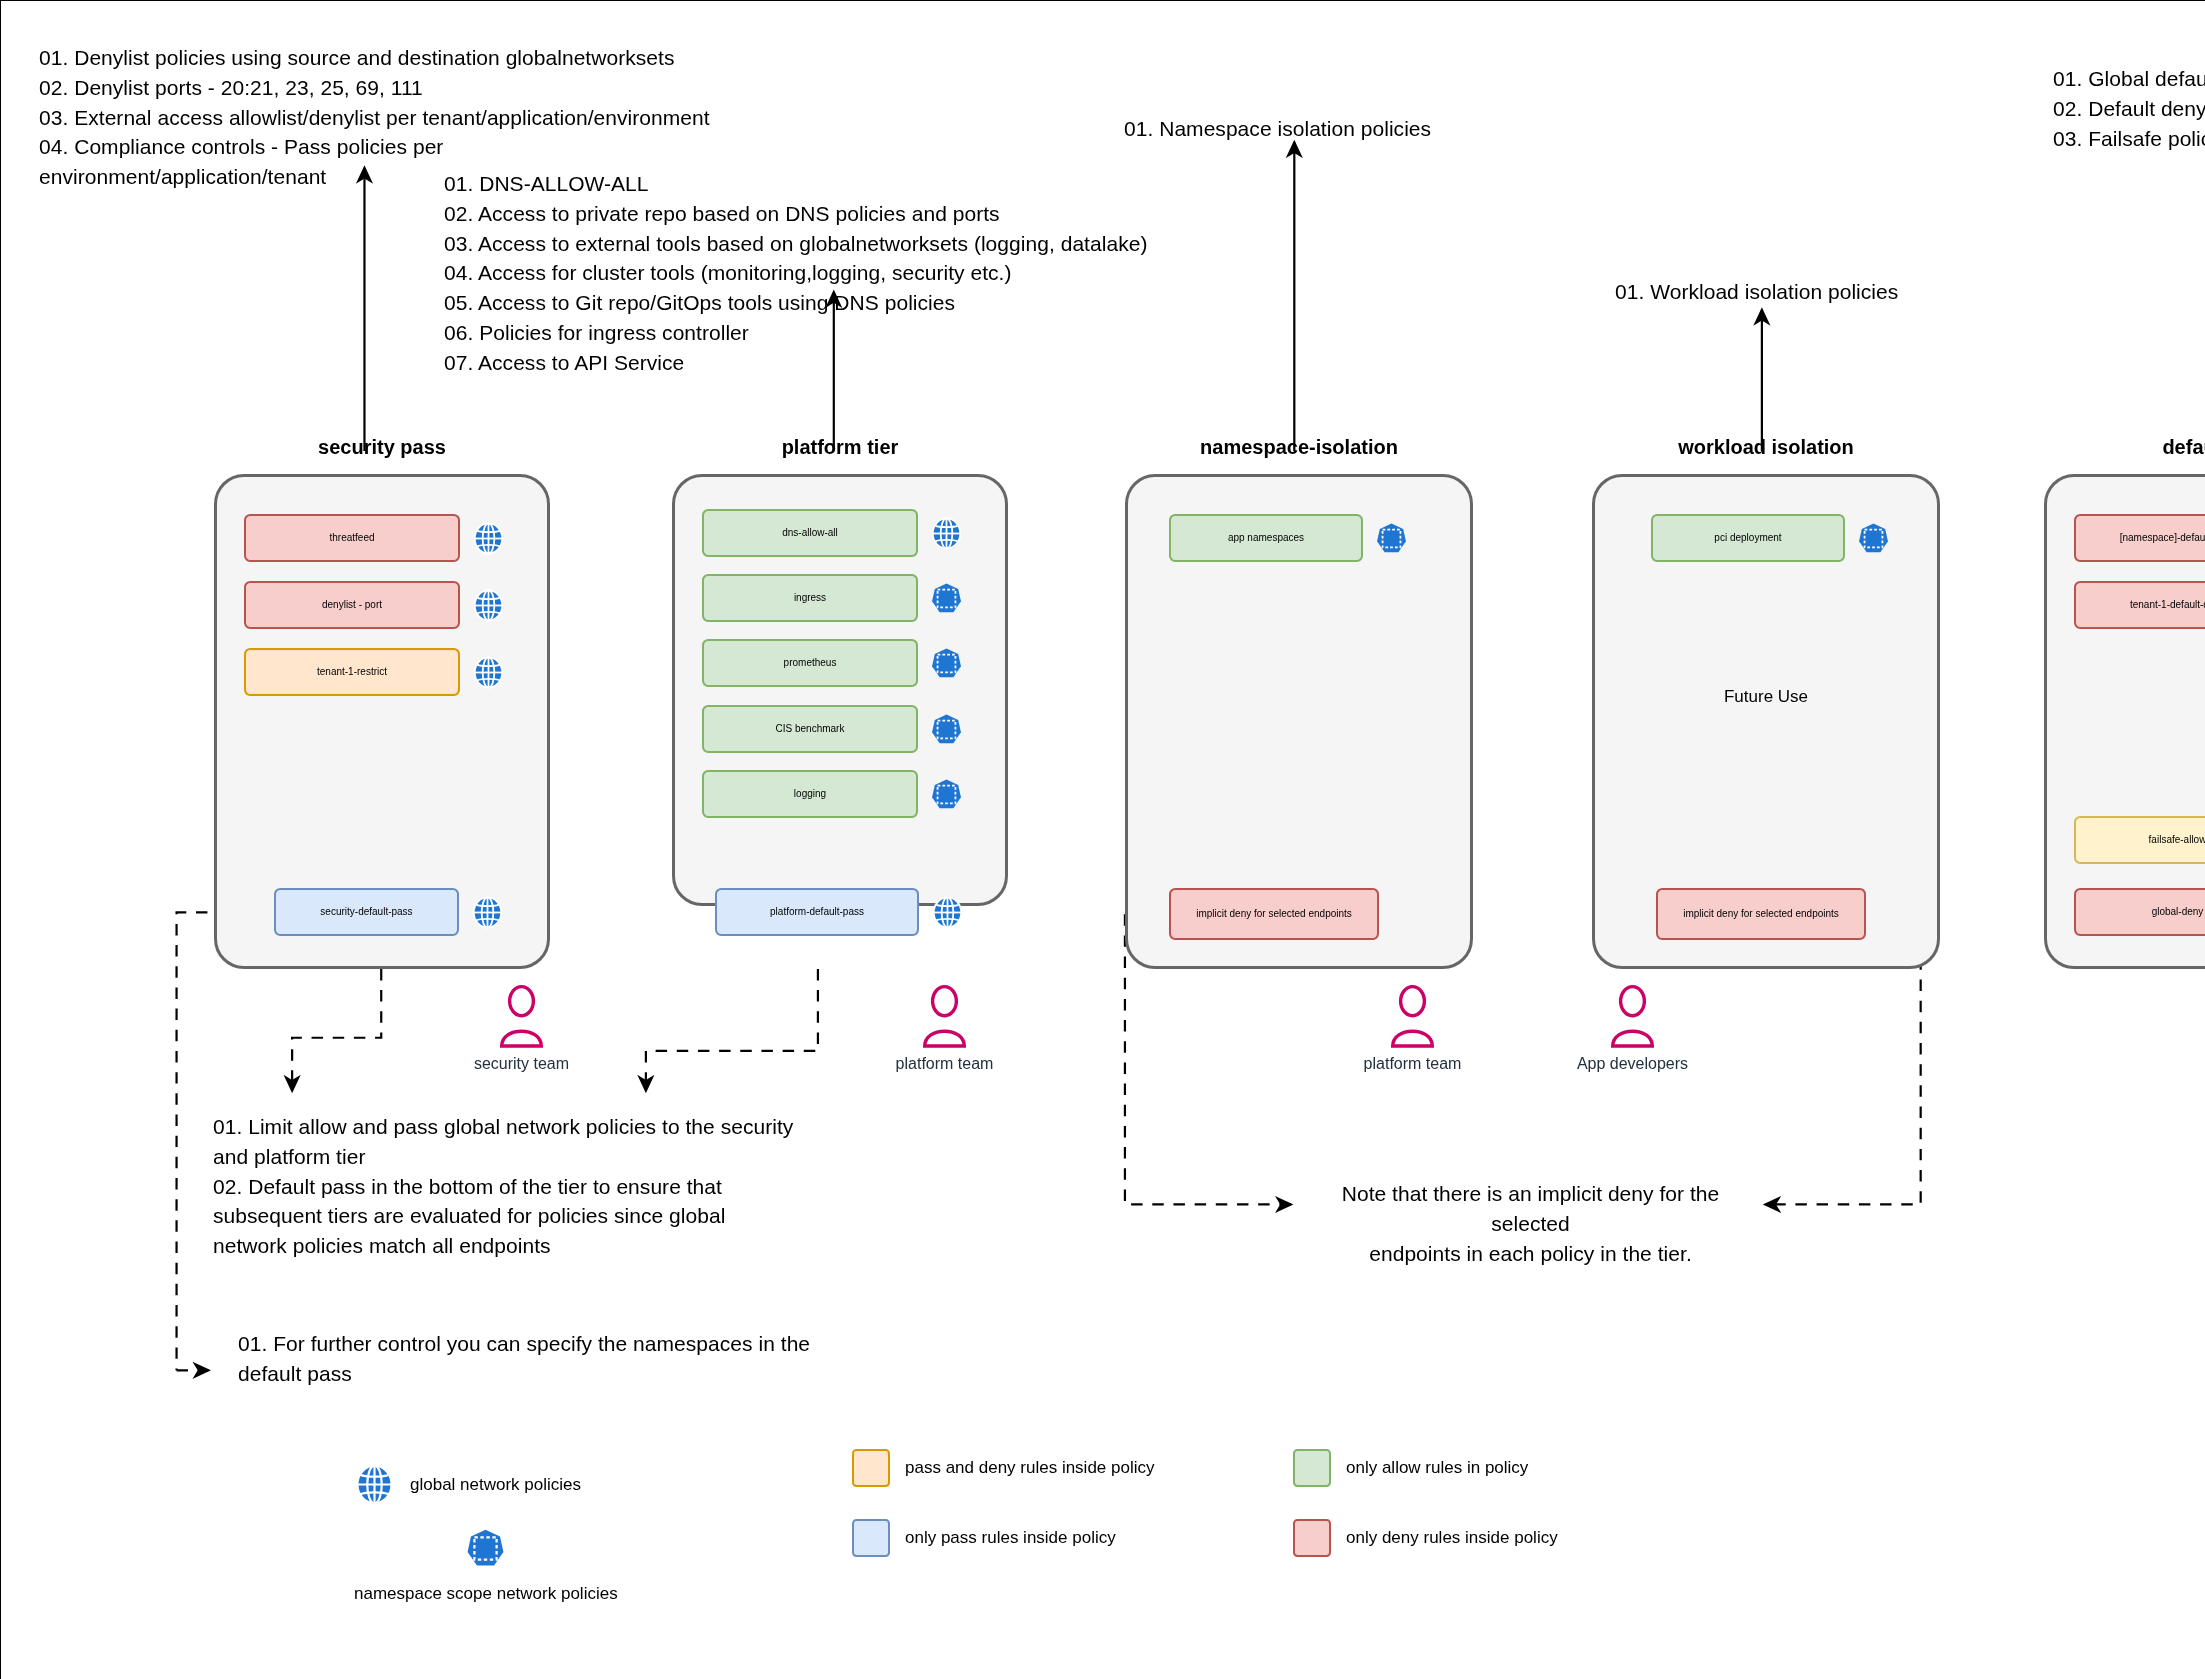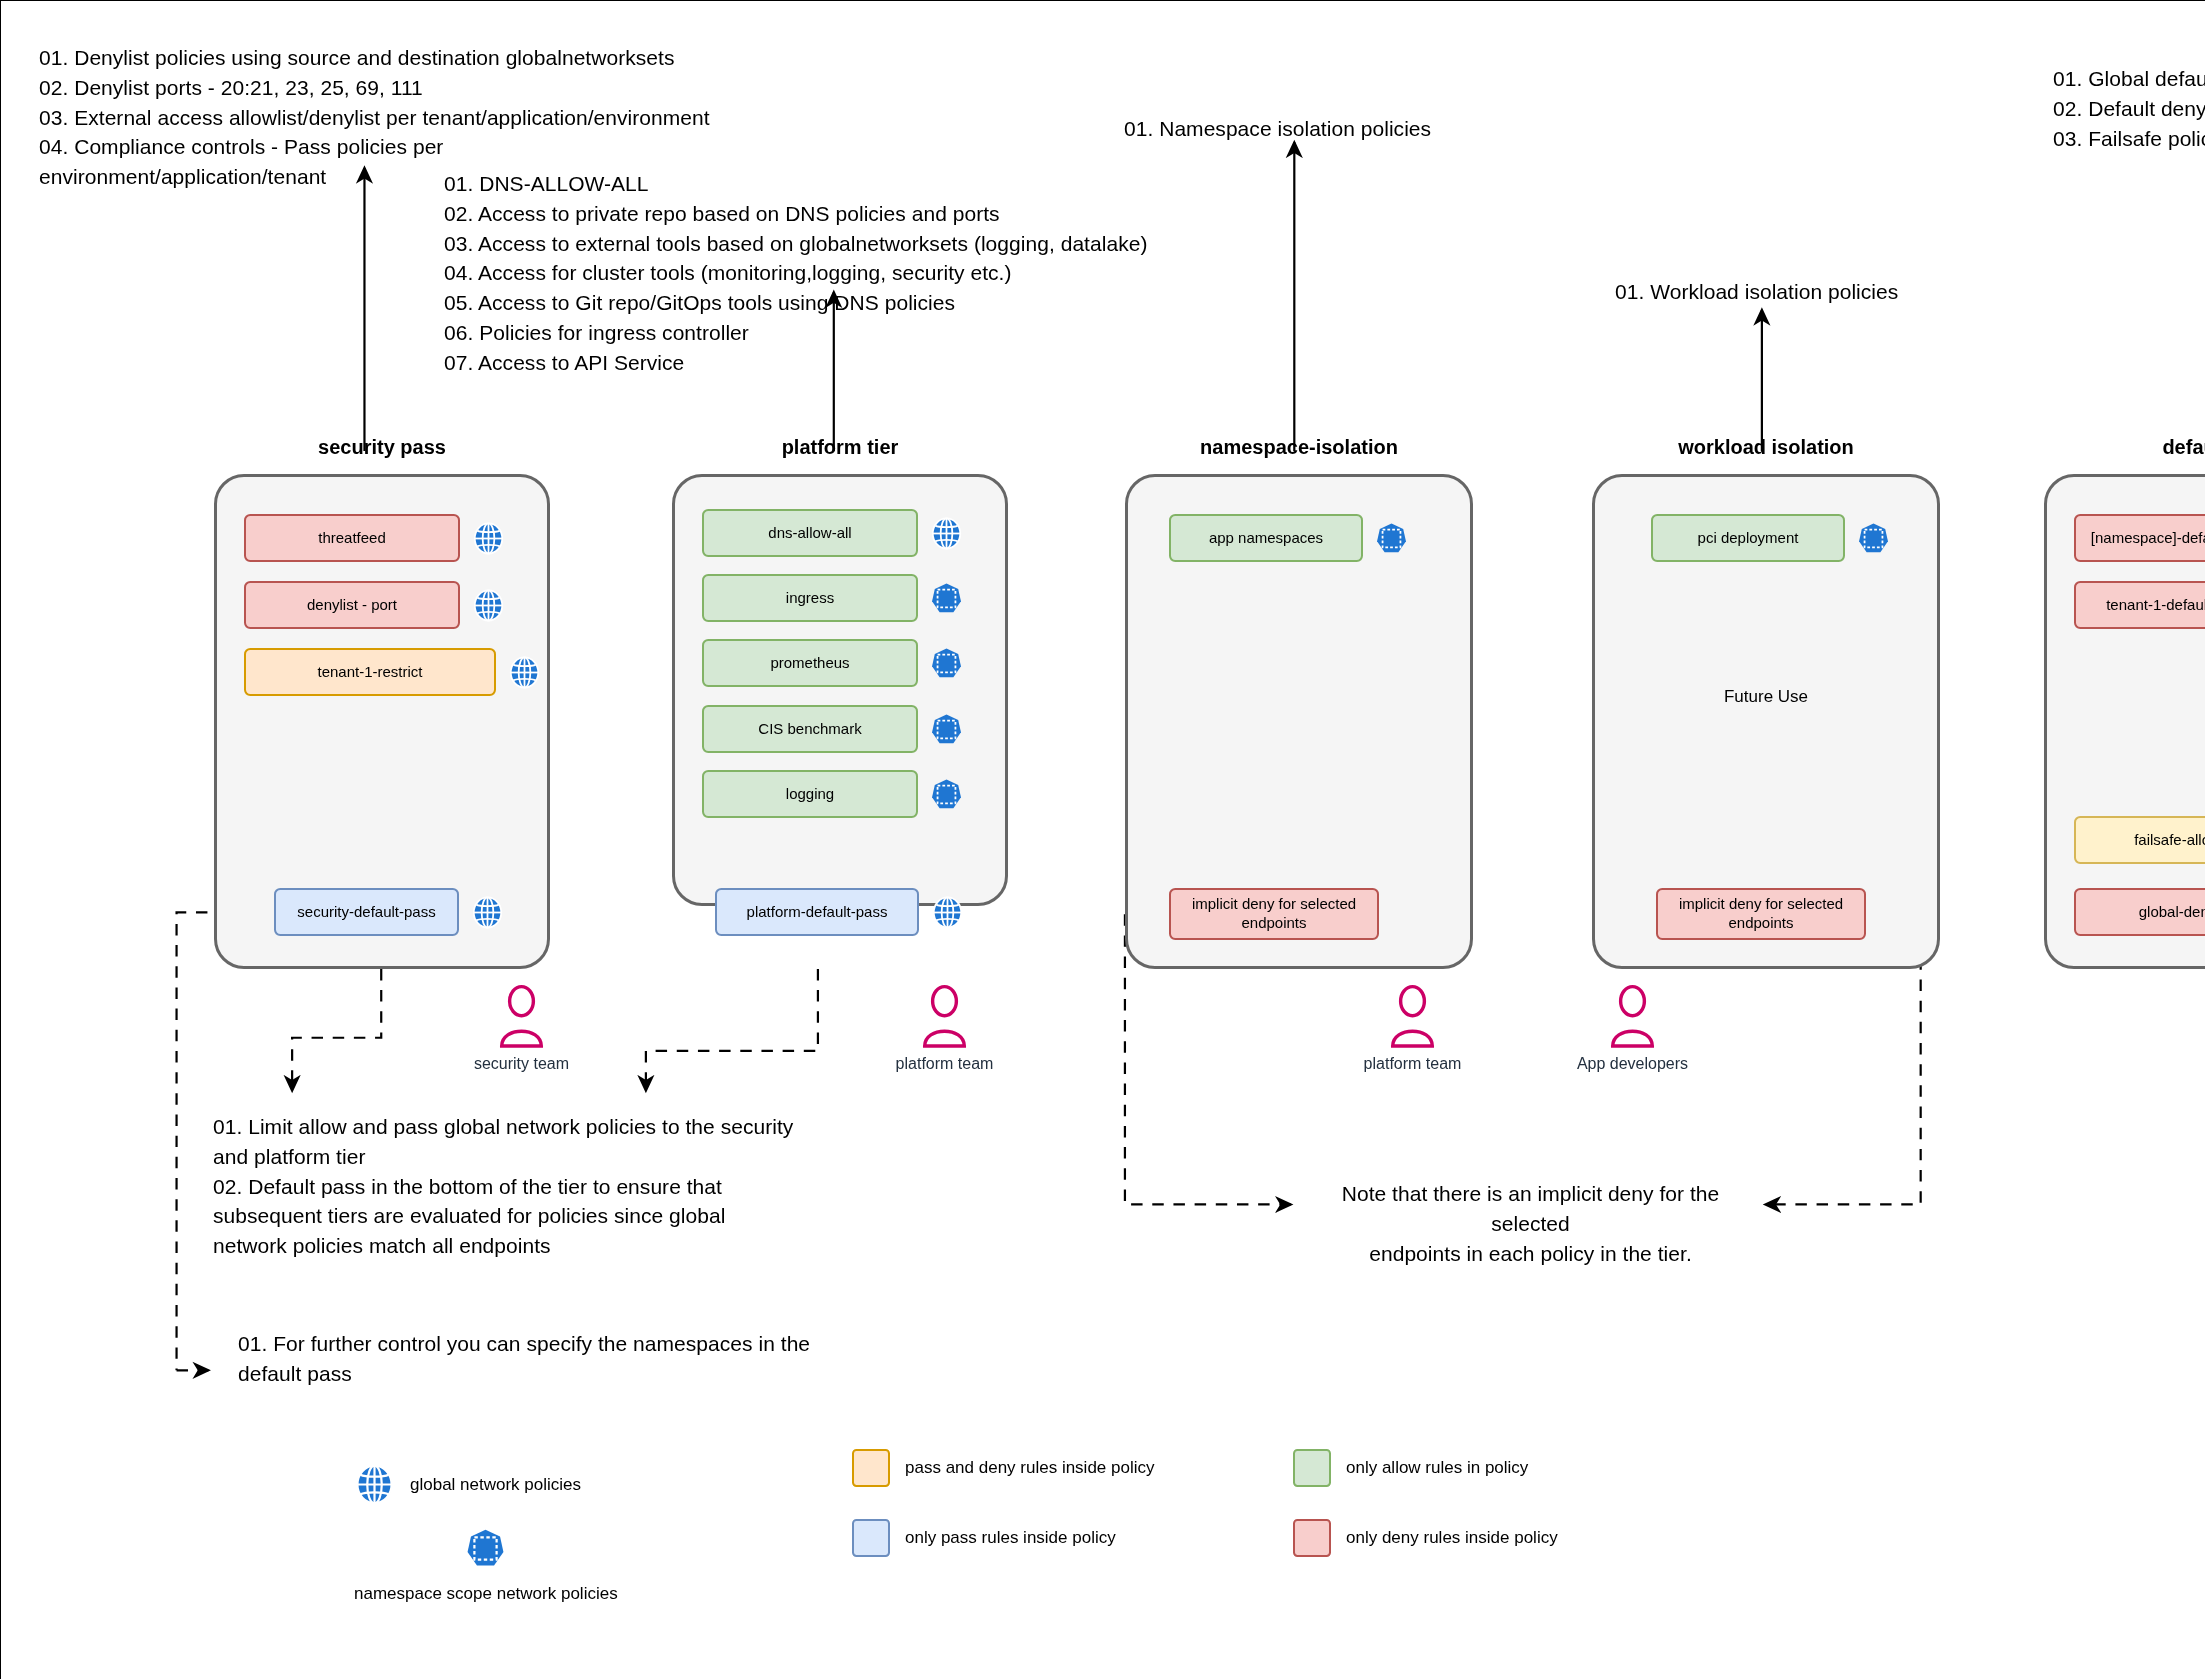--- a/index.html
+++ b/index.html
@@ -55,21 +55,21 @@
     gap:11.5px;
   }
   .policy-box {
     border-radius:6.2px;
     border-width:2.6px;
     border-style:solid;
     display:flex;
     align-items:center;
     justify-content:center;
     text-align:center;
-    font-size:15px;
+    font-size:10px;
     color:#000000;
     line-height:1.25;
     padding:0 4.4px;
   }
   .c-red    { background:#f8cecc; border-color:#b85450; }
   .c-green  { background:#d5e8d4; border-color:#82b366; }
   .c-blue   { background:#dae8fc; border-color:#6c8ebf; }
   .c-orange { background:#ffe6cc; border-color:#d79b00; }
   .c-yellow { background:#fff2cc; border-color:#d6b656; }
 
@@ -214,21 +214,21 @@
               <line x1="4" y1="24" x2="44" y2="24"></line>
               <path d="M7.6,12.5 C13,15.5 35,15.5 40.4,12.5"></path>
               <path d="M7.6,35.5 C13,32.5 35,32.5 40.4,35.5"></path>
               <line x1="24" y1="2" x2="24" y2="46"></line>
             </g>
           </svg>
         </span>
       </div>
 
       <div class="policy-row" style="left:27px; top:171px;">
-        <div class="policy-box c-orange" style="width:252px; height:48px;text-align:right;">tenant-1-restrict</div>
+        <div class="policy-box c-orange" style="width:216px; height:48px;text-align:right;">tenant-1-restrict</div>
         <span>
           <svg class="icon-globe" width="33" height="33" viewBox="0 0 48 48">
             <ellipse cx="24" cy="24" rx="20" ry="22" fill="#1f76d2"></ellipse>
             <g stroke="#fff" stroke-width="2.6" fill="none">
               <ellipse cx="24" cy="24" rx="20" ry="22"></ellipse>
               <ellipse cx="24" cy="24" rx="8.5" ry="22"></ellipse>
               <line x1="4" y1="24" x2="44" y2="24"></line>
               <path d="M7.6,12.5 C13,15.5 35,15.5 40.4,12.5"></path>
               <path d="M7.6,35.5 C13,32.5 35,32.5 40.4,35.5"></path>
               <line x1="24" y1="2" x2="24" y2="46"></line>

